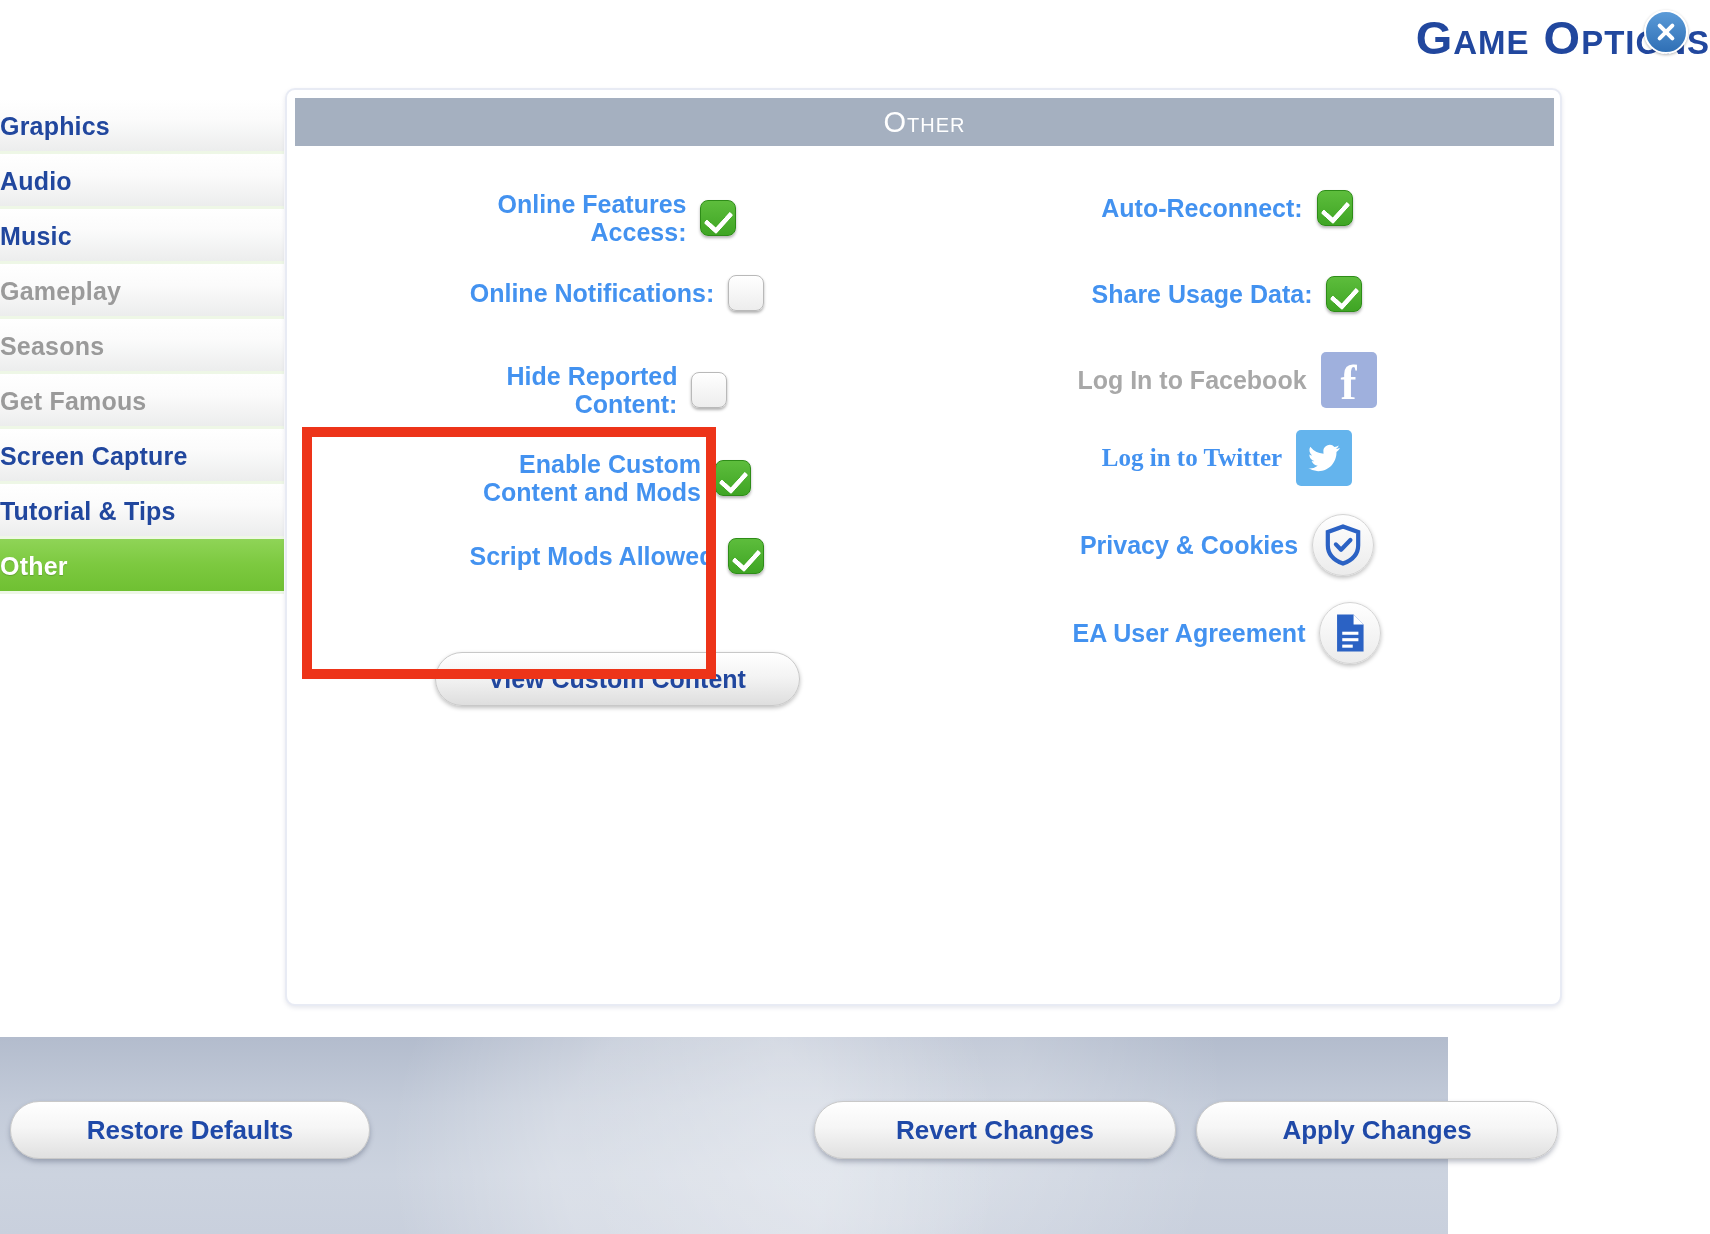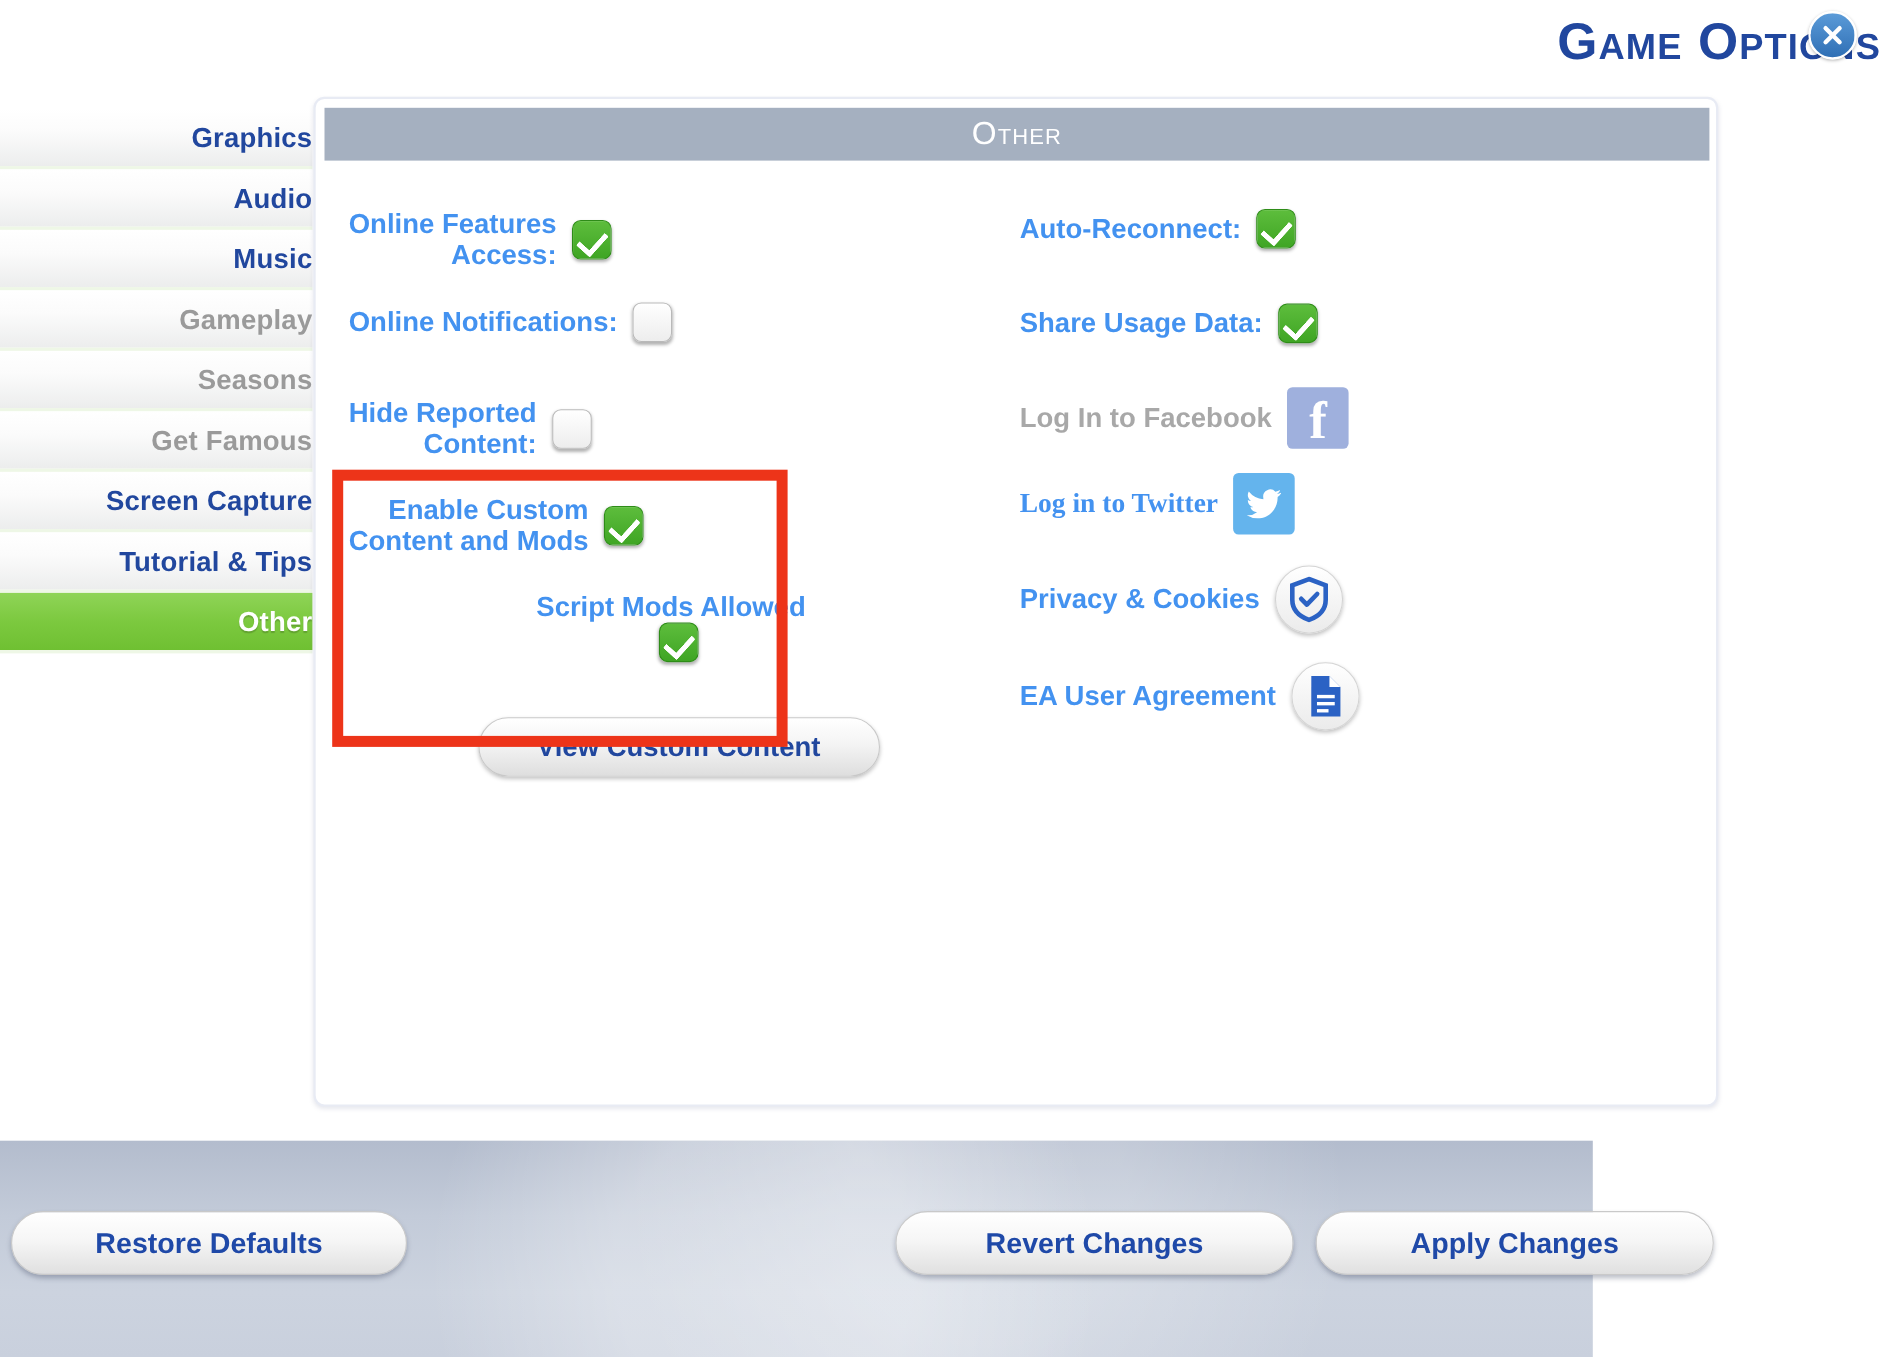--- a/index.html
+++ b/index.html
@@ -39,21 +39,21 @@
   .close-btn:after  { transform: translate(-50%,-50%) rotate(-45deg); }
 
   
   .sidebar {
     position: absolute; left: 0; top: 99px; width: 284px;
   }
   .side-item {
     position: relative;
     height: 55px;
     line-height: 55px;
-    text-align: right;
+    text-align: left;
     font-size: 25px;
     font-weight: bold;
     color: #21479e;
     background: linear-gradient(180deg,#ffffff 0%, #fbfbfb 40%, #eceded 100%);
     border-bottom: 3px solid #eef7e6;
     cursor: pointer;
     letter-spacing: .2px;
   }
   .side-item.disabled { color: #9a9a9a; cursor: default; }
   .side-item.active {
@@ -89,21 +89,21 @@
     position: absolute;
     top: 76px;
   }
   .col-left  { left: 30px;  width: 600px; }
   .col-right { left: 640px; width: 600px; }
 
   .opt-row {
     position: absolute;
     display: flex;
     align-items: center;
-    justify-content: flex-start;
+    justify-content: center;
   }
   .opt-label {
     font-size: 25px;
     font-weight: bold;
     color: #4392f0;
     text-align: right;
     line-height: 1.12;
     margin-right: 14px;
     white-space: pre-line;
   }
@@ -248,21 +248,21 @@
         <div class="opt-row" style="top: 196px; right: 0px; width: 600px;">
           <div class="opt-label">Hide Reported
 Content:</div>
           <div class="cbx off"></div>
         </div>
         <div class="opt-row" style="top: 284px; right: 0px; width: 600px;">
           <div class="opt-label">Enable Custom
 Content and Mods</div>
           <div class="cbx on"></div>
         </div>
-        <div class="opt-row" style="top: 372px; right: 0px; width: 600px; flex-direction: column;">
+        <div class="opt-row" style="top: 372px; right: 0px; width: 600px;">
           <div class="opt-label">Script Mods Allowed</div>
           <div class="cbx on"></div>
         </div>
         <div class="opt-row" style="top: 444px; right: 0px; width: 600px; justify-content: center;">
           <div class="pill-btn" style="width: 365px;">View Custom Content</div>
         </div>
       </div>
     <div class="col col-right" id="col-right">
         <div class="opt-row" style="top: 24px; right: 0px; width: 600px;">
           <div class="opt-label">Auto-Reconnect:</div>

